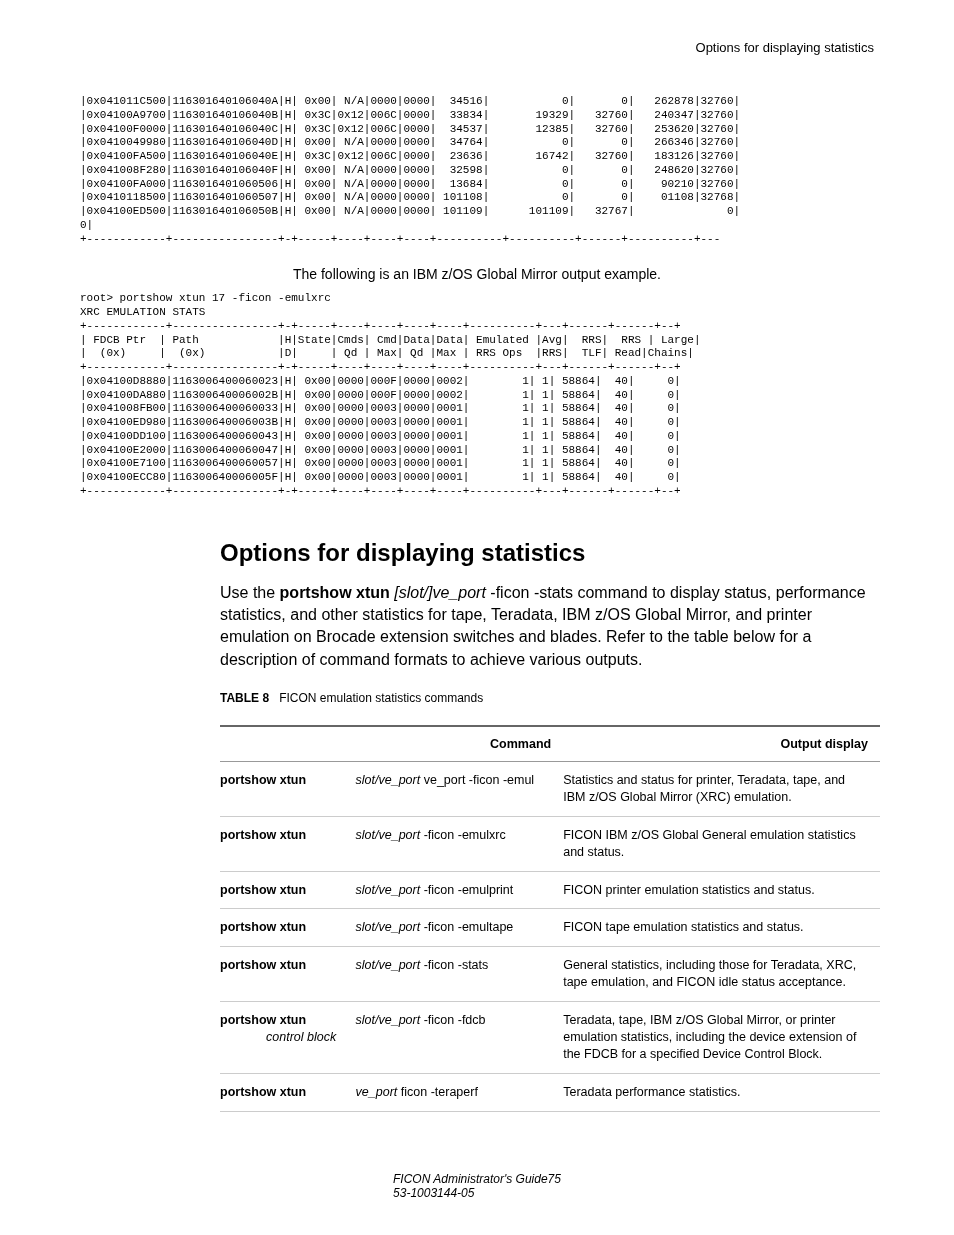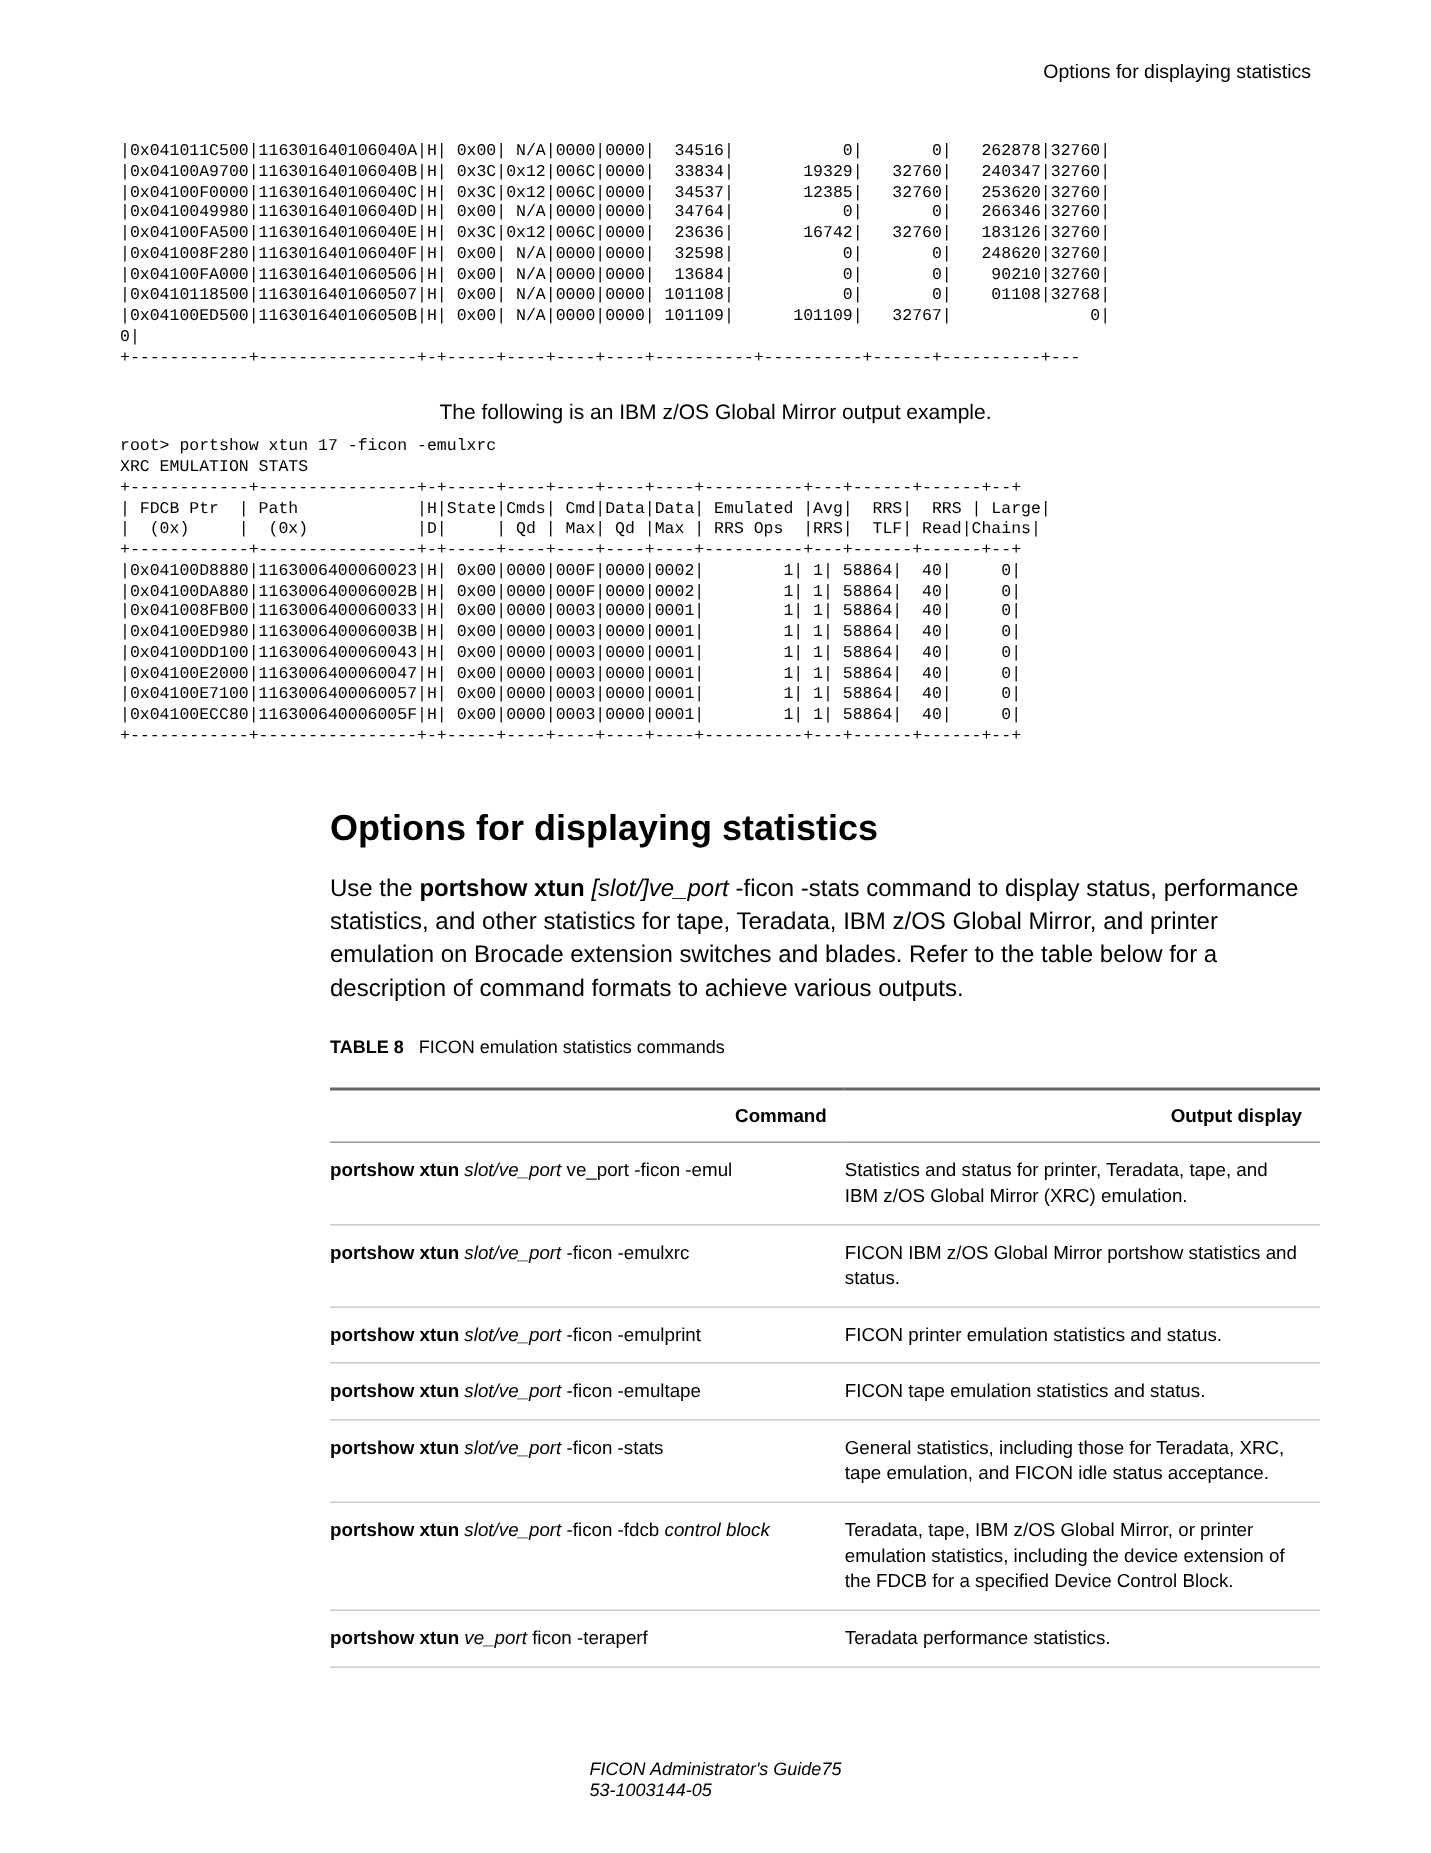--- a/index.html
+++ b/index.html
@@ -61,21 +61,21 @@
     border-top: 2px solid #666;
     border-bottom: 1px solid #999;
   }
   td {
     padding: 10px 12px 10px 0;
     border-bottom: 1px solid #ccc;
     vertical-align: top;
     line-height: 1.35;
   }
   td.cmd b { font-weight: bold; }
-  td.cmd i { font-style: italic; }
+  td.cmd i { font-style: italic; padding-left: 46px; }
   td.cmd { width: 52%; }
   td.out { width: 48%; }
   .footer {
     margin-top: 60px;
     display: flex;
     justify-content: center;
     font-size: 12px;
     font-style: italic;
   }
   .footer .right { font-style: italic; }
@@ -133,21 +133,21 @@
         <th>Output display</th>
       </tr>
     </thead>
     <tbody id="table-body">
         <tr>
           <td class="cmd"><b>portshow xtun</b><i> slot/ve_port </i>ve_port -ficon -emul</td>
           <td class="out">Statistics and status for printer, Teradata, tape, and IBM z/OS Global Mirror (XRC) emulation.</td>
         </tr>
         <tr>
           <td class="cmd"><b>portshow xtun</b><i> slot/ve_port </i>-ficon -emulxrc</td>
-          <td class="out">FICON IBM z/OS Global Mirror portshow statistics and status.</td>
+          <td class="out">FICON IBM z/OS Global General emulation statistics and status.</td>
         </tr>
         <tr>
           <td class="cmd"><b>portshow xtun</b><i> slot/ve_port </i>-ficon -emulprint</td>
           <td class="out">FICON printer emulation statistics and status.</td>
         </tr>
         <tr>
           <td class="cmd"><b>portshow xtun</b><i> slot/ve_port </i>-ficon -emultape</td>
           <td class="out">FICON tape emulation statistics and status.</td>
         </tr>
         <tr>

